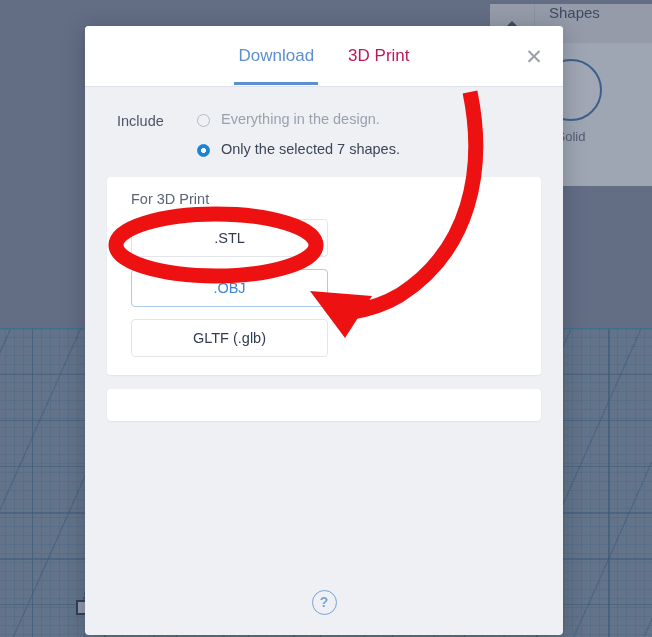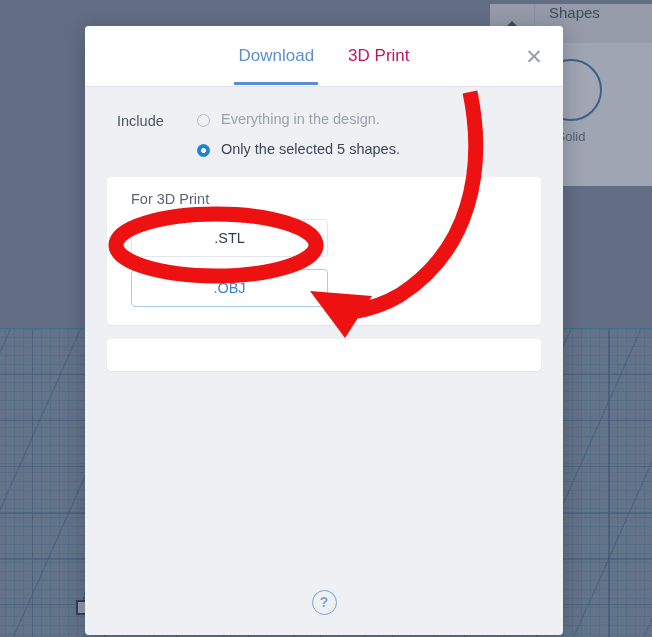--- a/index.html
+++ b/index.html
@@ -450,30 +450,31 @@
 
       <div class="include-row">
         <div class="include-label">Include</div>
         <div class="radios">
           <div class="radio-item">
             <span class="radio-dot"></span>
             <span class="radio-text">Everything in the design.</span>
           </div>
           <div class="radio-item checked">
             <span class="radio-dot"></span>
-            <span class="radio-text">Only the selected 5 shapes.</span>
+            <span class="radio-text">Only the selected 7 shapes.</span>
           </div>
         </div>
       </div>
 
       <div class="card">
         <div class="card-title">For 3D Print</div>
         <div class="fmt-grid">
           <div class="fmt-btn">.STL</div>
           <div class="fmt-btn hovered">.OBJ</div>
+          <div class="fmt-btn">GLTF (.glb)</div>
         </div>
       </div>
 
       <div class="card">
       </div>
 
     </div>
 
     <div class="modal-footer">
       <div class="help-icon">?</div>

